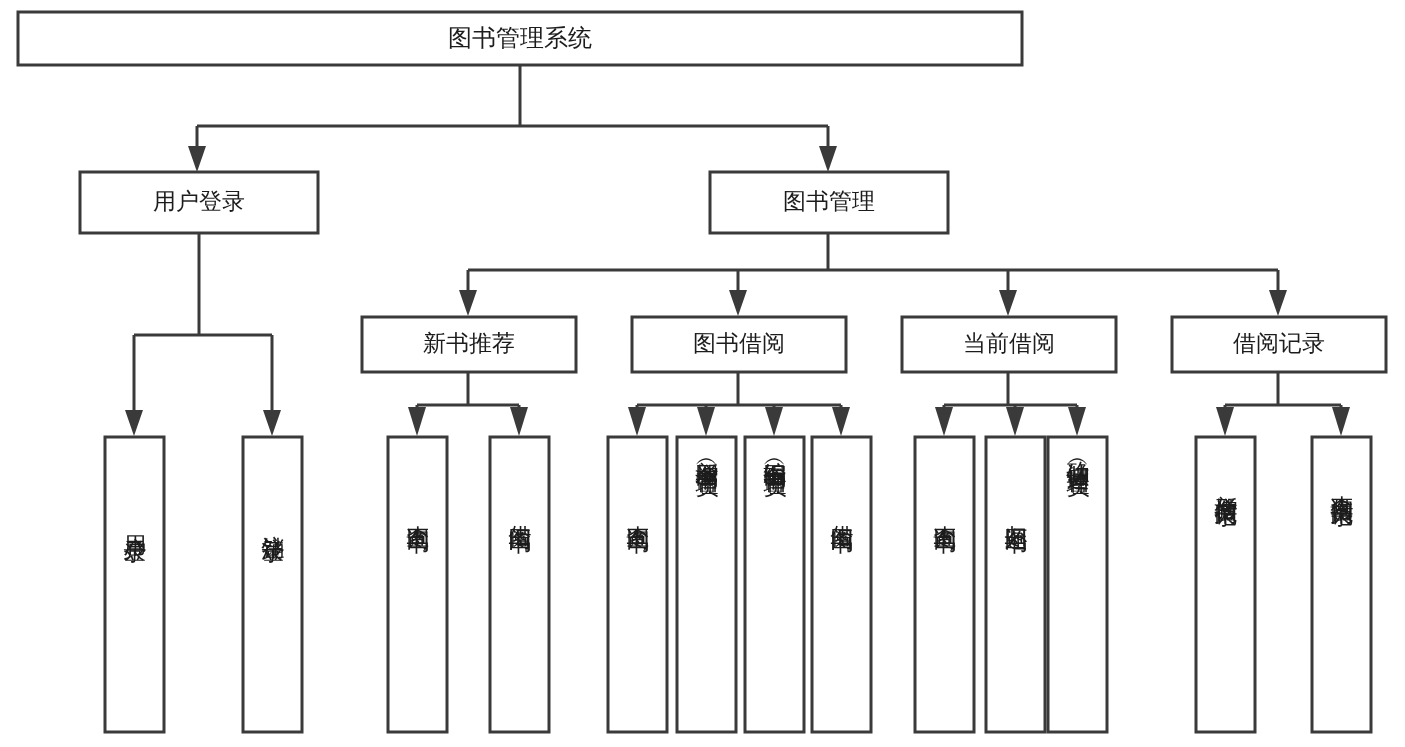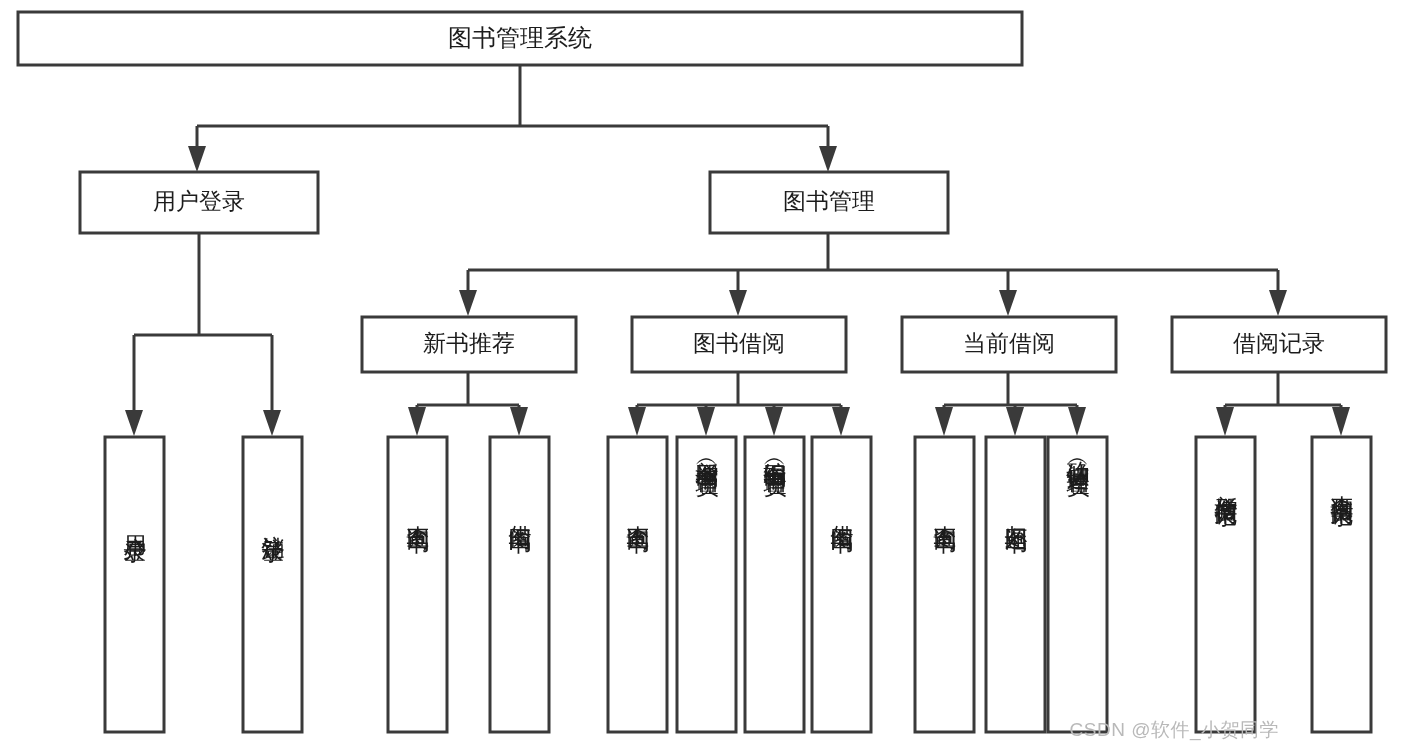--- a/index.html
+++ b/index.html
@@ -255,15 +255,14 @@
   </div>
 
   <div class="vert-label-wrap" style="left:1196px; top:437px; width:59px; height:295px;">
     <span class="vert-label" style="margin-top:40px;">新增借阅记录</span>
   </div>
 
   <div class="vert-label-wrap" style="left:1312px; top:437px; width:59px; height:295px;">
     <span class="vert-label" style="margin-top:40px;">查询借阅记录</span>
   </div>
 
-  <div class="watermark">CSDN @软件_小贺同学</div>
 
 </div>
 
 </body></html>

